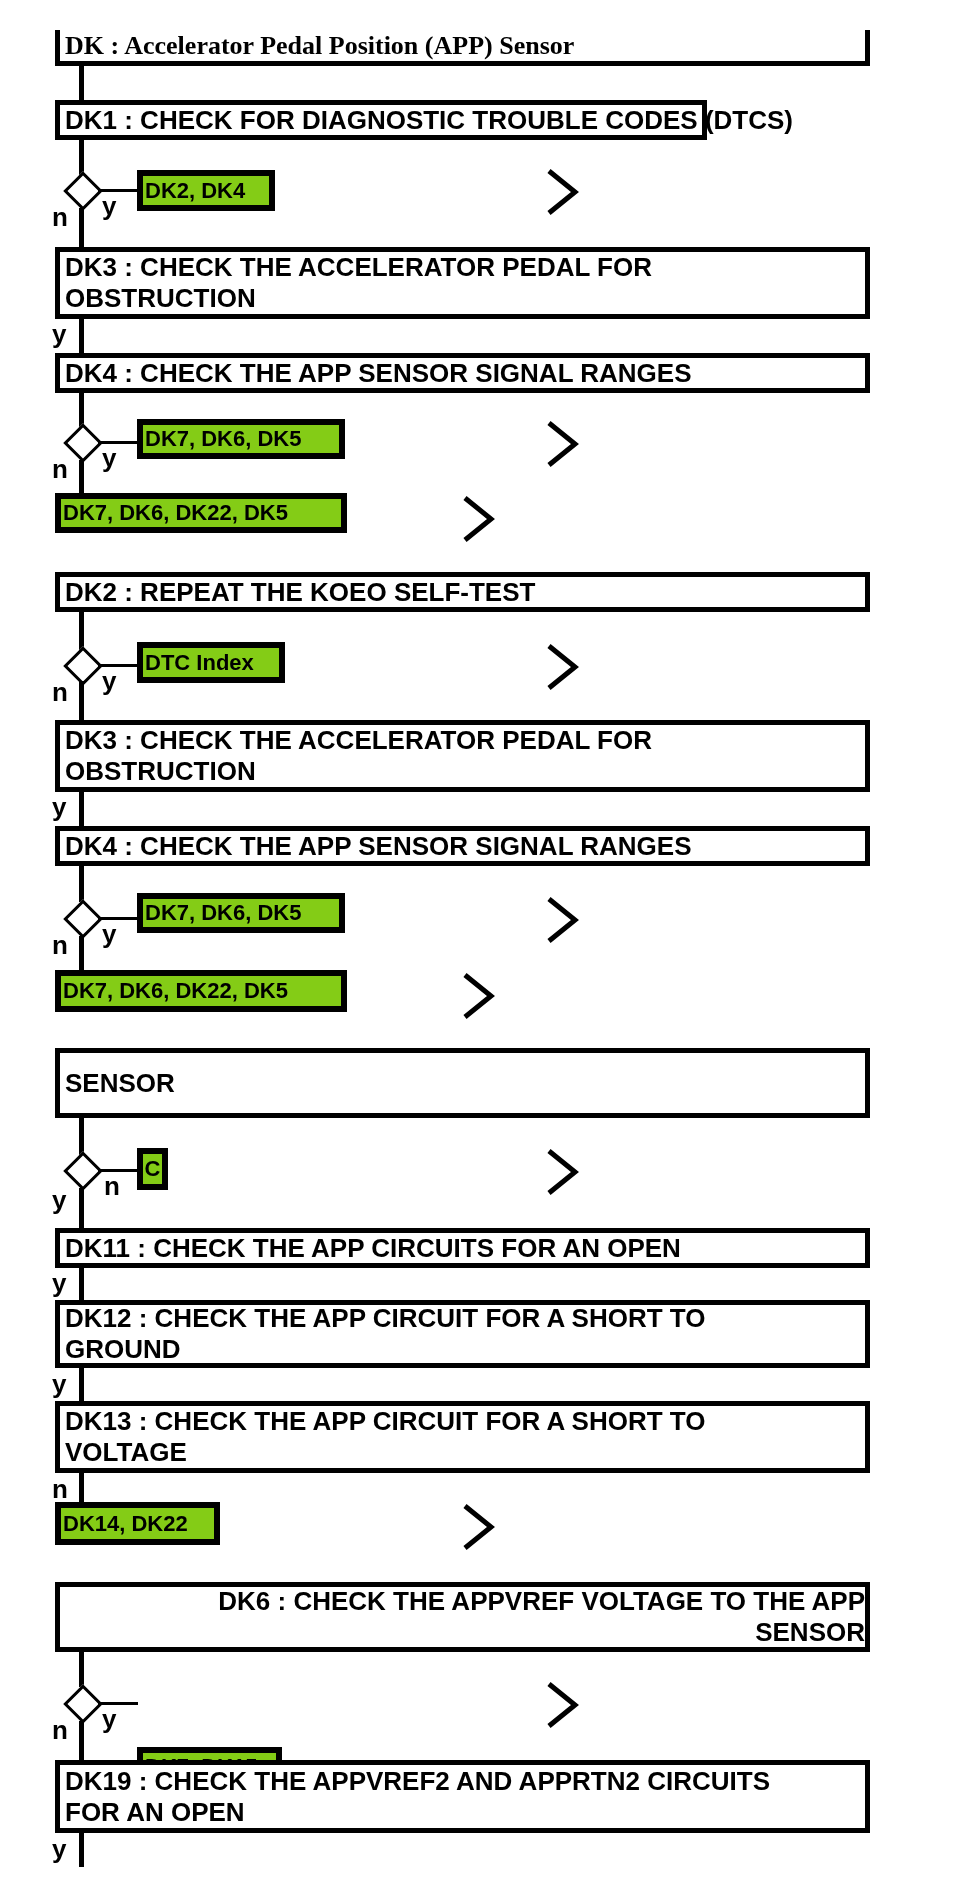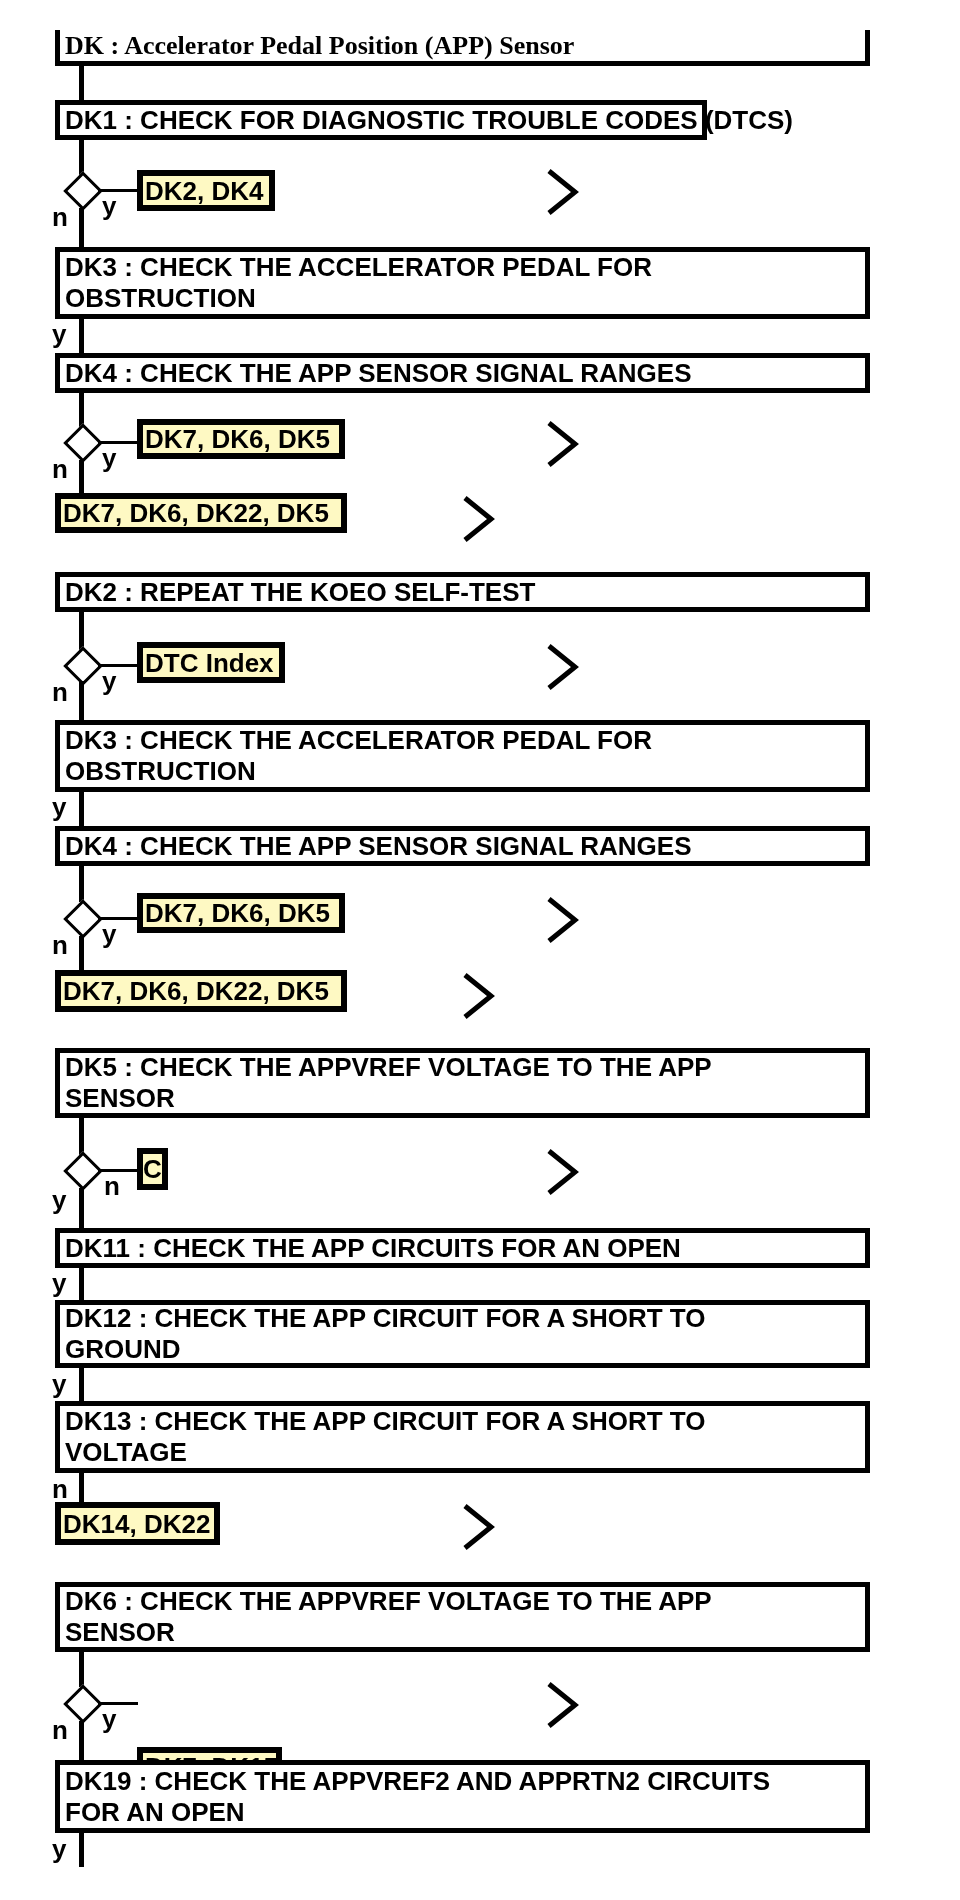--- a/index.html
+++ b/index.html
@@ -13,23 +13,23 @@
     border-left:5px solid #000;border-right:5px solid #000;border-bottom:5px solid #000;
     display:flex;align-items:flex-end;padding:0 0 2px 5px;
     font-size:26px;line-height:26px;white-space:nowrap;
   }
   .box{
     position:absolute;box-sizing:border-box;background:#fff;border:5px solid #000;
     display:flex;flex-direction:column;justify-content:center;
     padding-left:5px;font-size:26px;line-height:31px;white-space:nowrap;
   }
   .refbox{
-    position:absolute;box-sizing:border-box;background:#fef9c3;border:6px solid #000;
+    position:absolute;box-sizing:border-box;background:#84cc16;border:6px solid #000;
     display:flex;align-items:center;padding:0 2px;
-    font-size:26px;line-height:26px;white-space:nowrap;
+    font-size:22px;line-height:26px;white-space:nowrap;
   }
   .refbox.center{justify-content:center;padding:0;}
   .vl{position:absolute;left:79px;width:5px;background:#000;}
   .hl{position:absolute;height:3px;background:#000;}
   .diamond{
     position:absolute;box-sizing:border-box;width:28px;height:28px;left:69px;
     border:3px solid #000;background:#fff;transform:rotate(45deg);
   }
   .lbl{position:absolute;font-size:26px;line-height:26px;}
   .chev{position:absolute;}
@@ -130,21 +130,20 @@
   <div class="vl" style="top:936px;height:34px;"></div>
 
   <div class="refbox" style="left:55px;top:970px;width:292px;height:42px;">
     <span>DK7, DK6, DK22, DK5</span>
   </div>
   <svg class="chev" style="left:462px;top:972px;" width="34" height="48" viewBox="0 0 34 48">
       <polyline points="3,3 29,24 3,45" fill="none" stroke="#000" stroke-width="5"></polyline>
     </svg>
 
   <div class="box" style="left:55px;top:1048px;width:815px;height:70px;">
-    <div>DK5 : CHECK THE APPVREF VOLTAGE TO THE APP</div>
     <div>SENSOR</div>
   </div>
   <div class="vl" style="top:1118px;height:37px;"></div>
   <div class="diamond" style="top:1157px;"></div>
   <div class="hl" style="left:98px;top:1169px;width:40px;"></div>
   <div class="refbox center" style="left:137px;top:1148px;width:31px;height:42px;">
     <span>C</span>
   </div>
   <div class="lbl" style="left:104px;top:1173px;">n</div>
   <div class="lbl" style="left:52px;top:1187px;">y</div>
@@ -173,21 +172,21 @@
   <div class="lbl" style="left:52px;top:1476px;">n</div>
   <div class="vl" style="top:1473px;height:29px;"></div>
 
   <div class="refbox" style="left:55px;top:1502px;width:165px;height:43px;">
     <span>DK14, DK22</span>
   </div>
   <svg class="chev" style="left:462px;top:1503px;" width="34" height="48" viewBox="0 0 34 48">
       <polyline points="3,3 29,24 3,45" fill="none" stroke="#000" stroke-width="5"></polyline>
     </svg>
 
-  <div class="box" style="left:55px;top:1582px;width:815px;height:70px;">
+  <div class="box" style="left:55px;top:1582px;width:815px;height:70px;text-align:right;">
     <div>DK6 : CHECK THE APPVREF VOLTAGE TO THE APP</div>
     <div>SENSOR</div>
   </div>
   <div class="vl" style="top:1652px;height:35px;"></div>
   <div class="diamond" style="top:1690px;"></div>
   <div class="hl" style="left:98px;top:1702px;width:40px;"></div>
   <div class="refbox" style="left:137px;top:1747px;width:145px;height:40px;">
     <span>DK7, DK15</span>
   </div>
   <div class="lbl" style="left:102px;top:1706px;">y</div>

